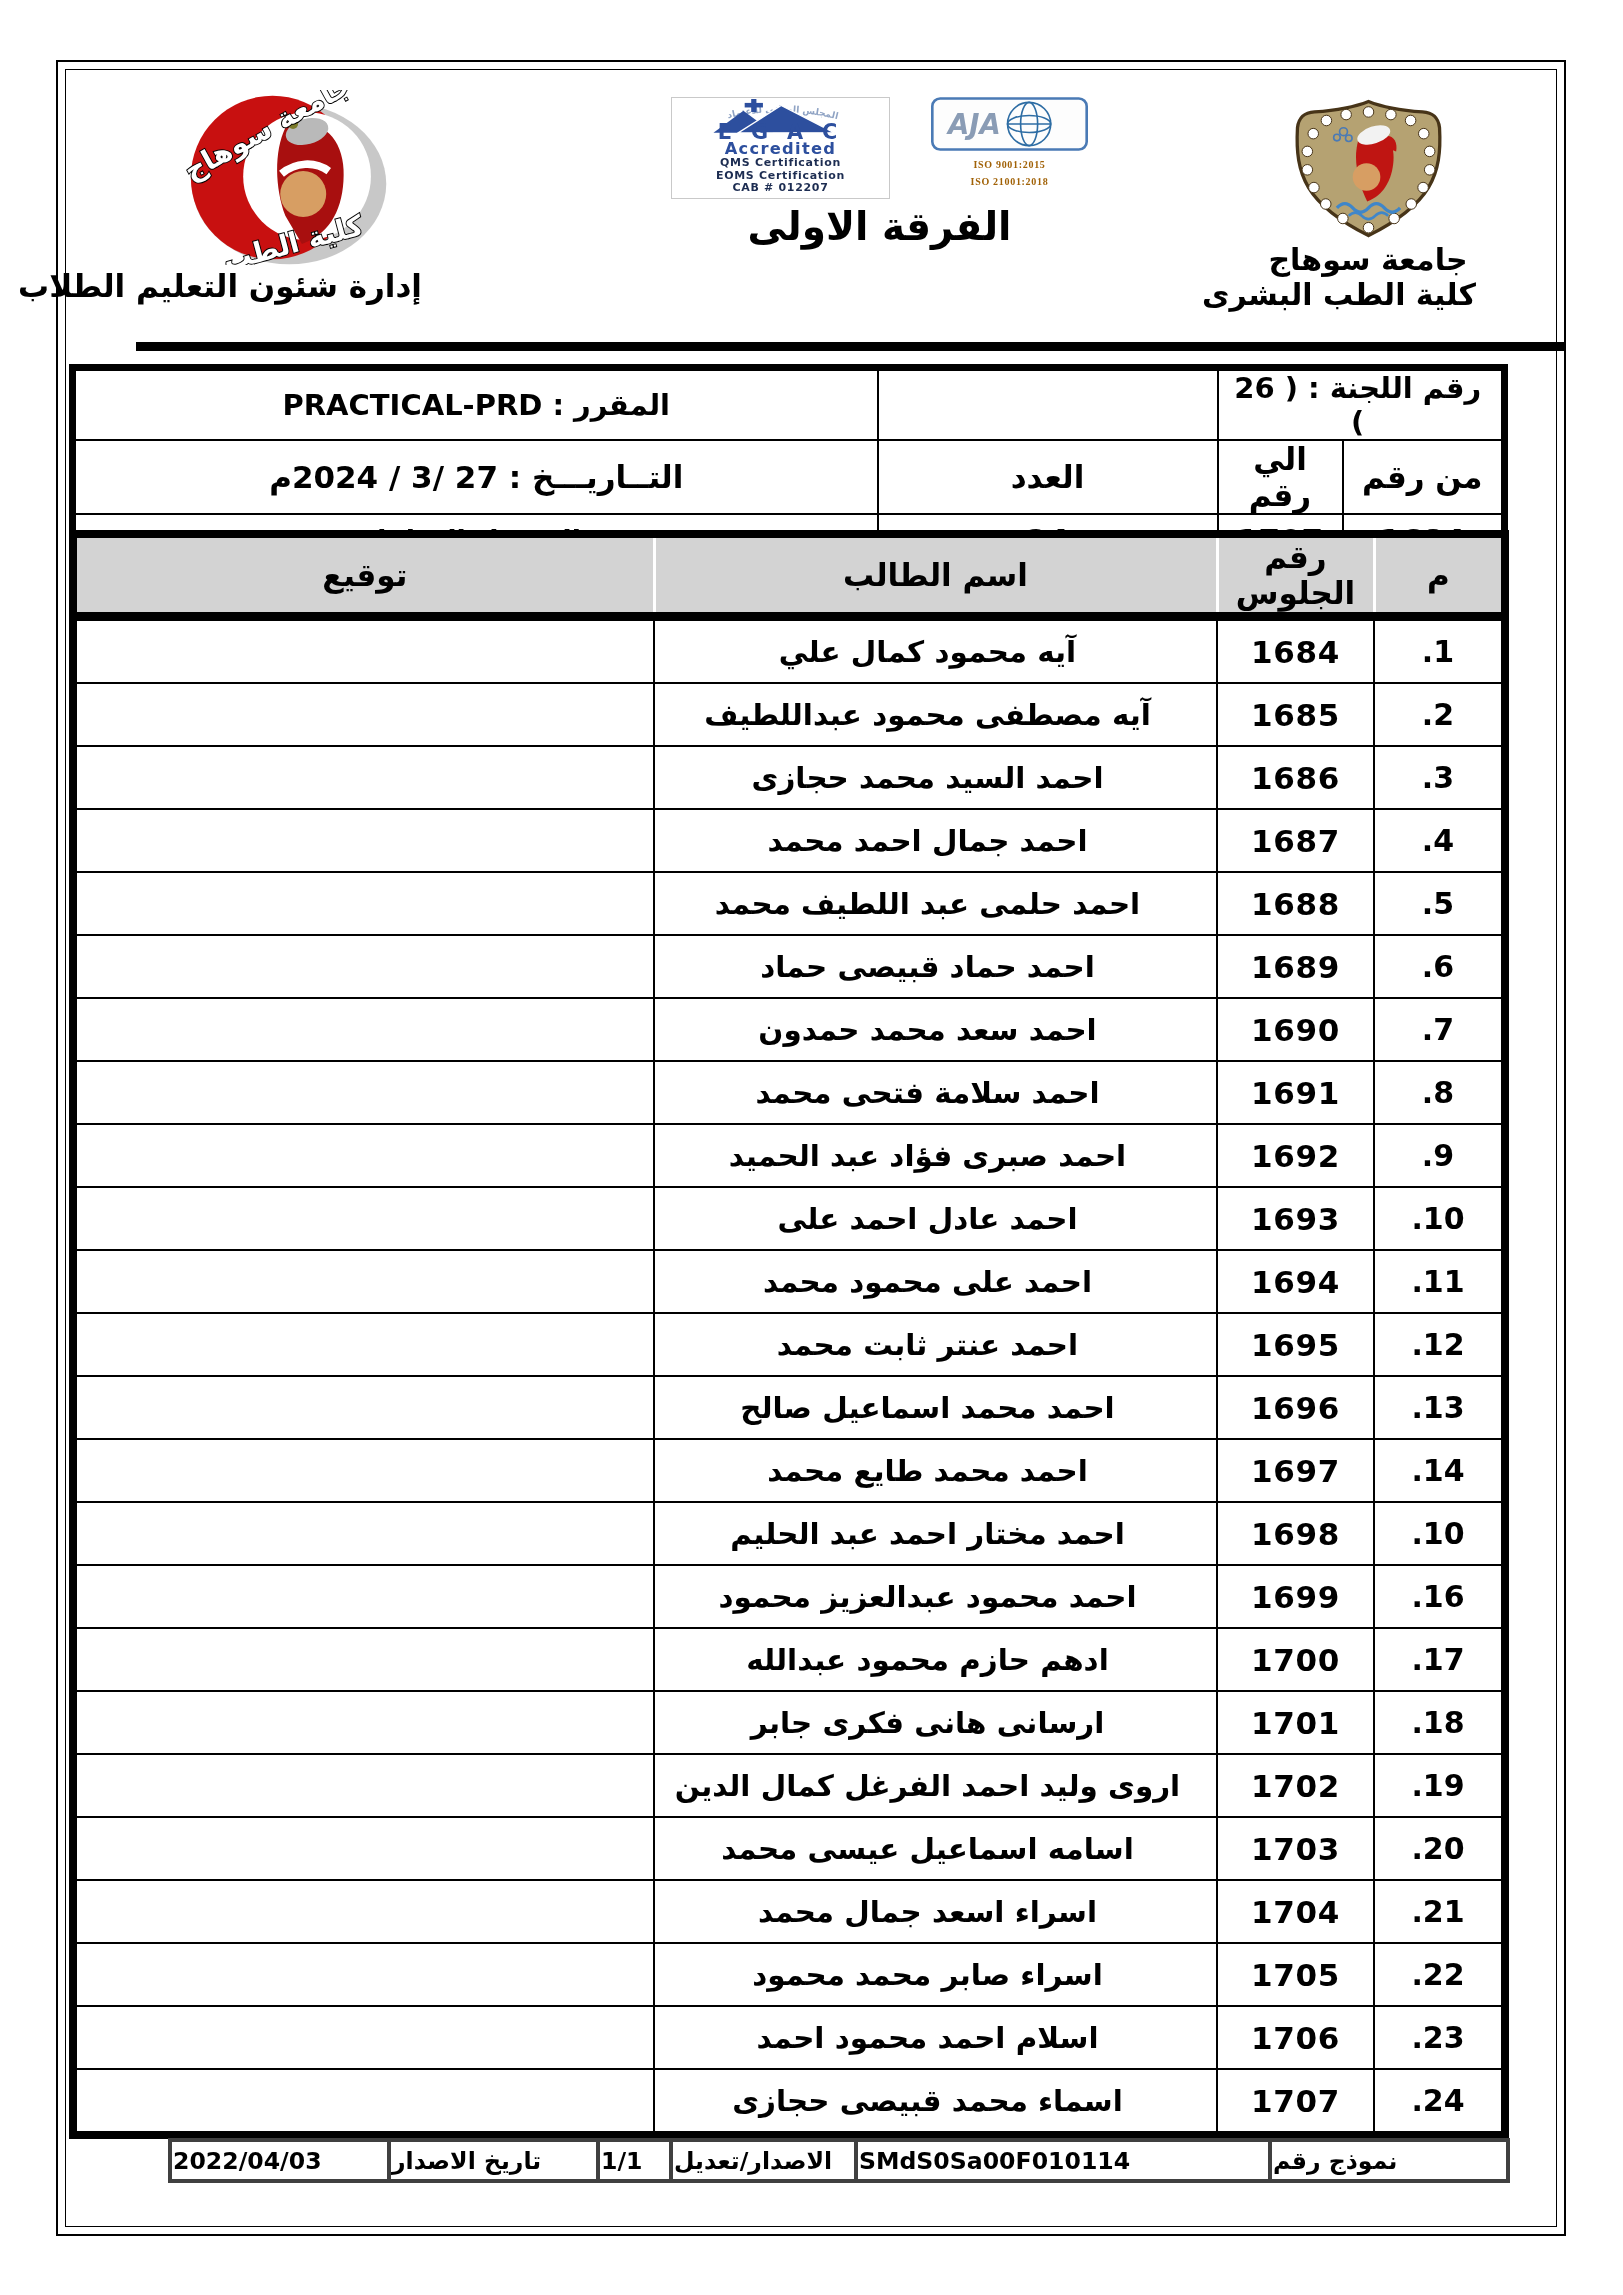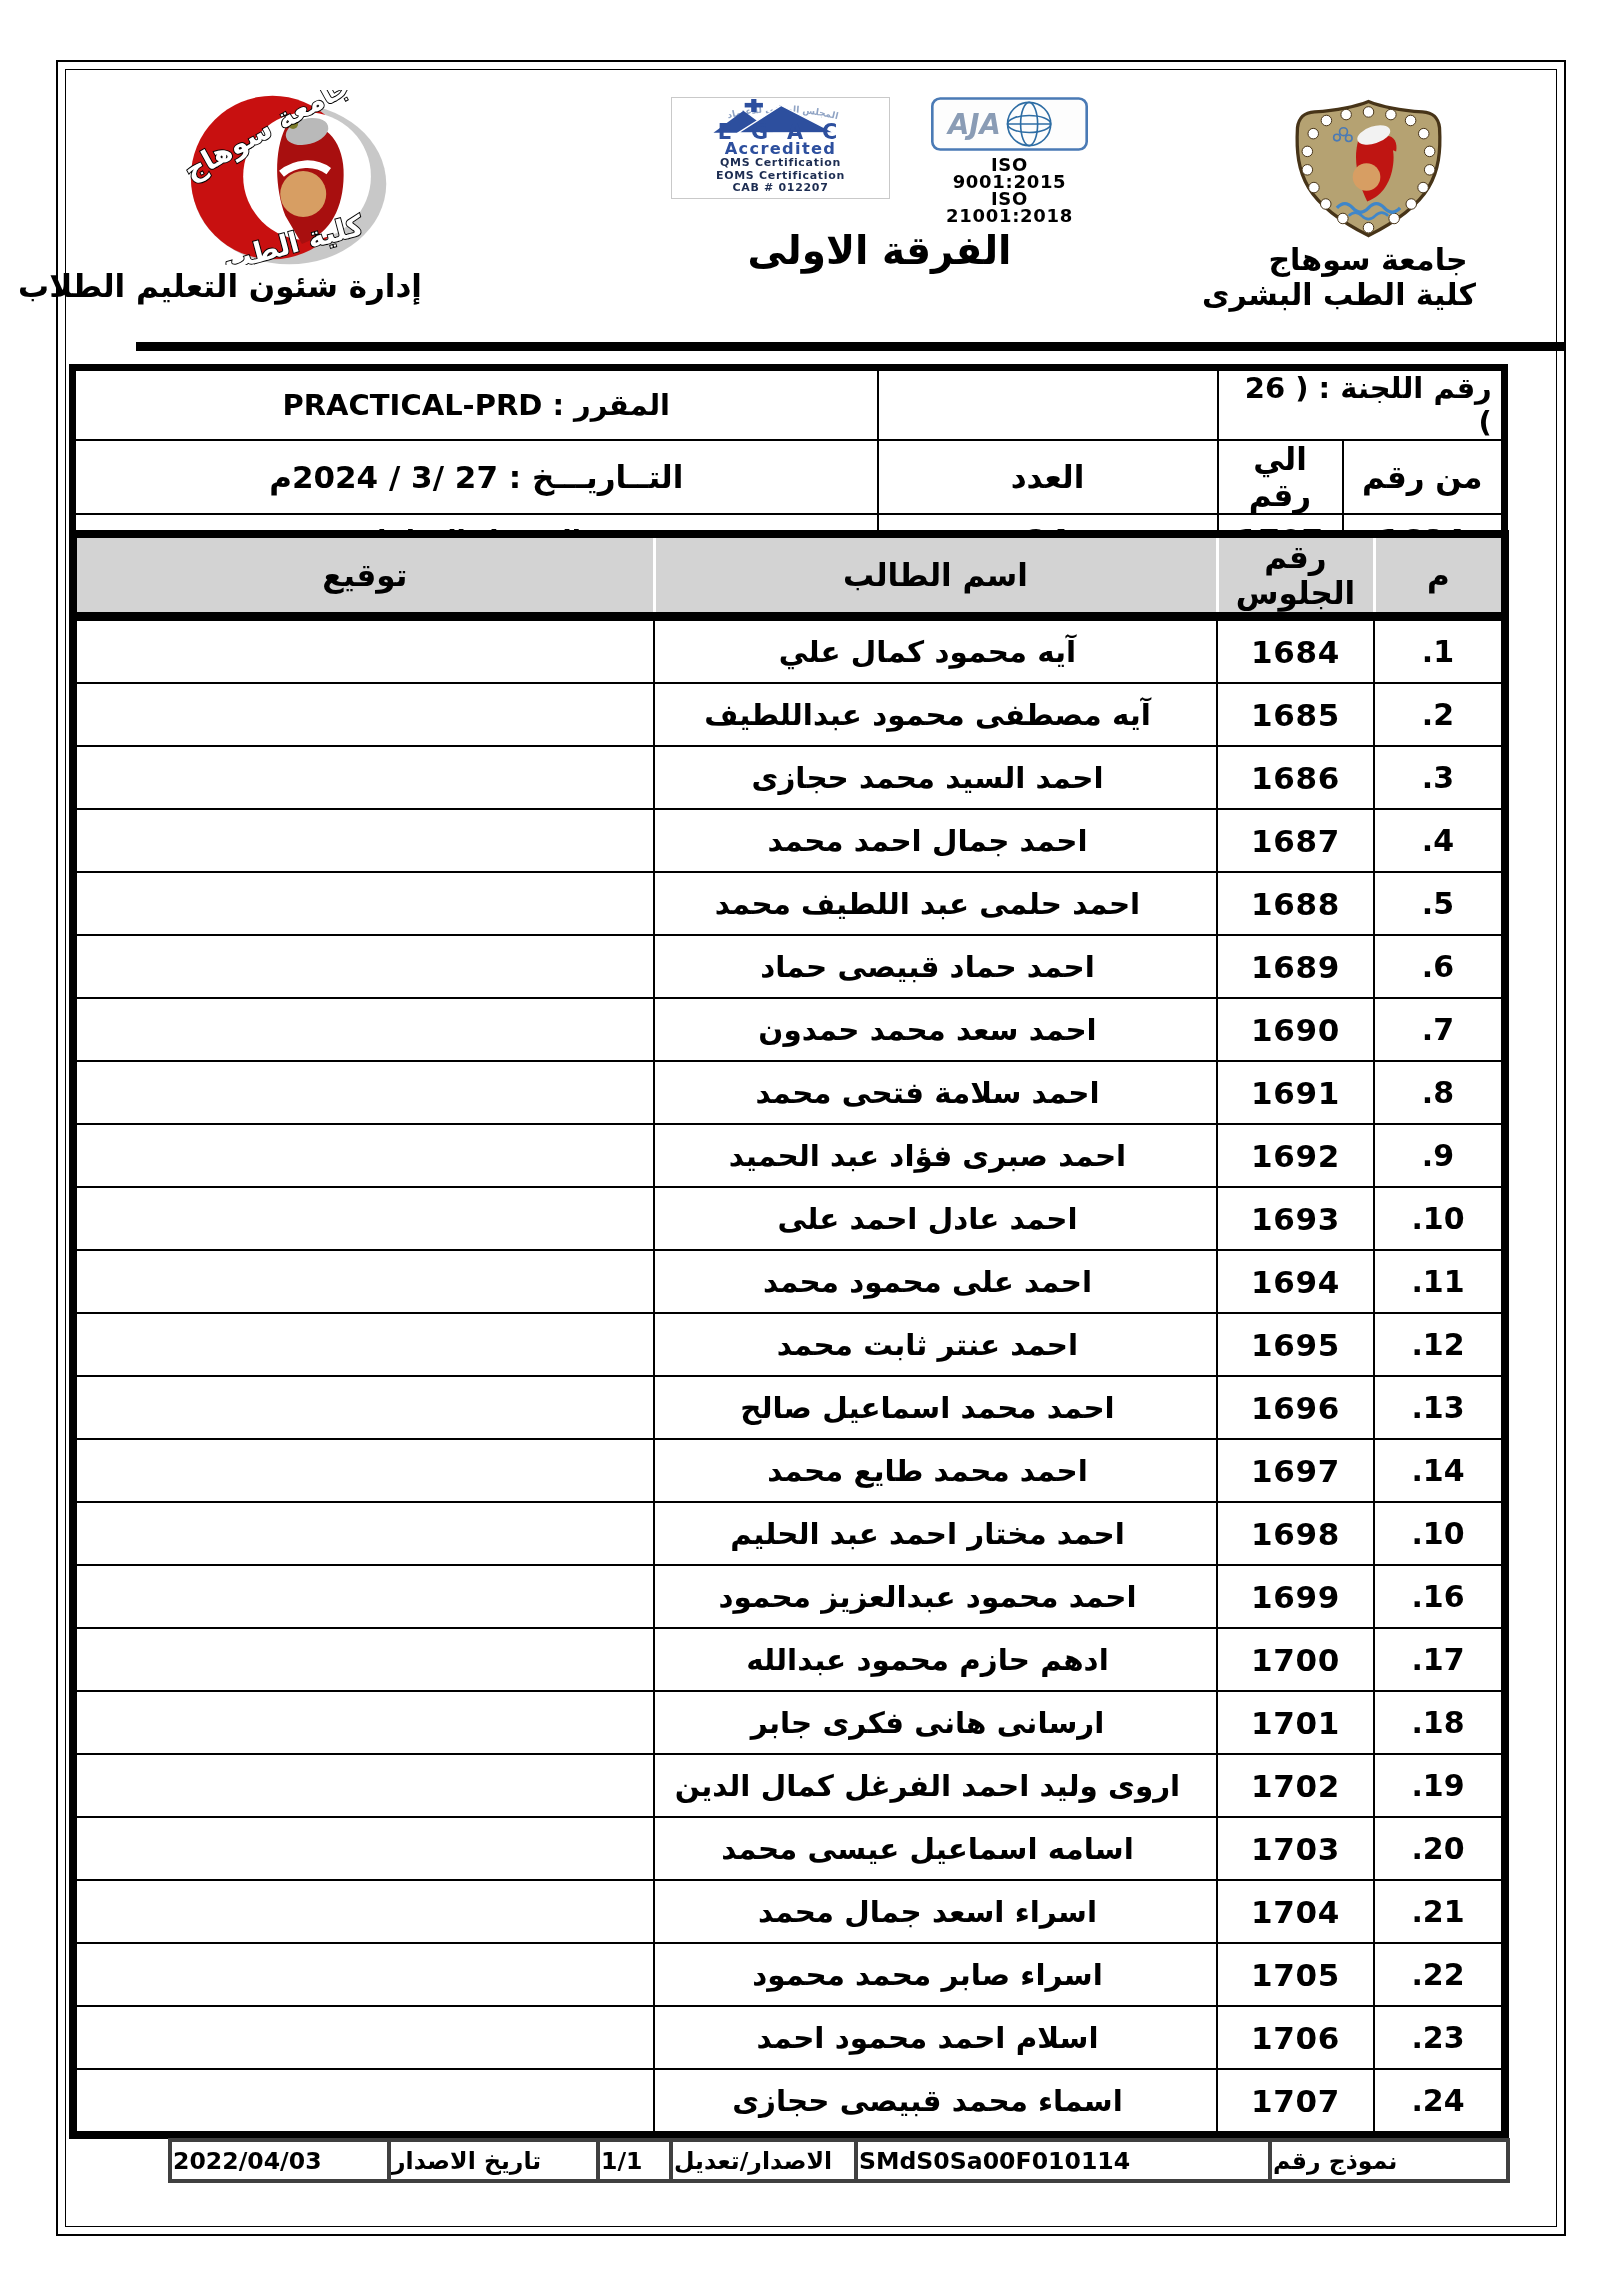--- a/index.html
+++ b/index.html
@@ -15,38 +15,38 @@
 
   
   .logo-left { position:absolute; left:141px; top:90px; width:281px; text-align:center; }
   .dept-caption { margin-top:1px; font-size:31px; font-weight:bold; white-space:nowrap; }
 
   .center-block { position:absolute; left:618px; top:97px; width:523px; text-align:center; }
   .cert-row { display:flex; justify-content:center; align-items:flex-start; gap:41px; }
   .egac-box { width:219px; background:#fff; border:1.3px solid #c9c9c9; padding:1.3px 2.6px 3.9px 2.6px; box-sizing:border-box; }
   .egac-lines { font-size:11px; line-height:12.4px; font-weight:bold; color:#1d2d52; letter-spacing:0.7px; }
   .aja-box { width:157px; }
-  .iso-lines { margin-top:2.6px; font-size:18px; line-height:17px; font-weight:bold; color:#000000; letter-spacing:0.7px; }
+  .iso-lines { margin-top:2.6px; font-size:10px; line-height:17px; font-weight:bold; color:#a16207; letter-spacing:0.7px;font-family:Liberation Serif, serif; }
   .titles { margin-top:3.9px; font-size:39px; line-height:48px; font-weight:bold; white-space:nowrap; }
 
   .logo-right { position:absolute; left:1260px; top:97px; width:216px; text-align:center; }
   .uni-line { font-size:30px; font-weight:bold; line-height:35px; white-space:nowrap; }
 
   .separator { position:absolute; left:136px; top:342px; width:1429px; height:8.5px; background:#000; }
 
   
   table { border-collapse:collapse; table-layout:fixed; }
   .info-table { position:absolute; left:69px; top:364px; width:1432px;
                 border:7.9px solid #000; }
   .info-table td { border:2.6px solid #000; text-align:center; vertical-align:middle;
                    font-weight:bold; padding:0 5.2px; overflow:hidden; }
   .info-table tr.r1 td { height:42px; font-size:29px; }
   .info-table tr.r2 td { height:60px; font-size:31px; }
   .info-table tr.r3 td { height:50px; font-size:31px; }
-  .info-table td.committee { text-align:right; padding-right:9.2px; }
+  .info-table td.committee { text-align:center; padding-right:9.2px; }
   .info-table tr.r3 td.venue { font-size:27px; }
 
   
   .main-table { position:absolute; left:69px; top:530px; width:1432px;
                 border:8.5px solid #000; }
   .main-table thead td { background:#d3d3d3; height:54px; font-size:31px; font-weight:bold;
                          text-align:center; vertical-align:middle;
                          border-left:3.3px solid #fff; border-right:3.3px solid #fff;
                          border-top:3.3px solid #000; border-bottom:9.8px solid #000; }
   .main-table tbody td { border:2.6px solid #000; height:59px; vertical-align:middle;

